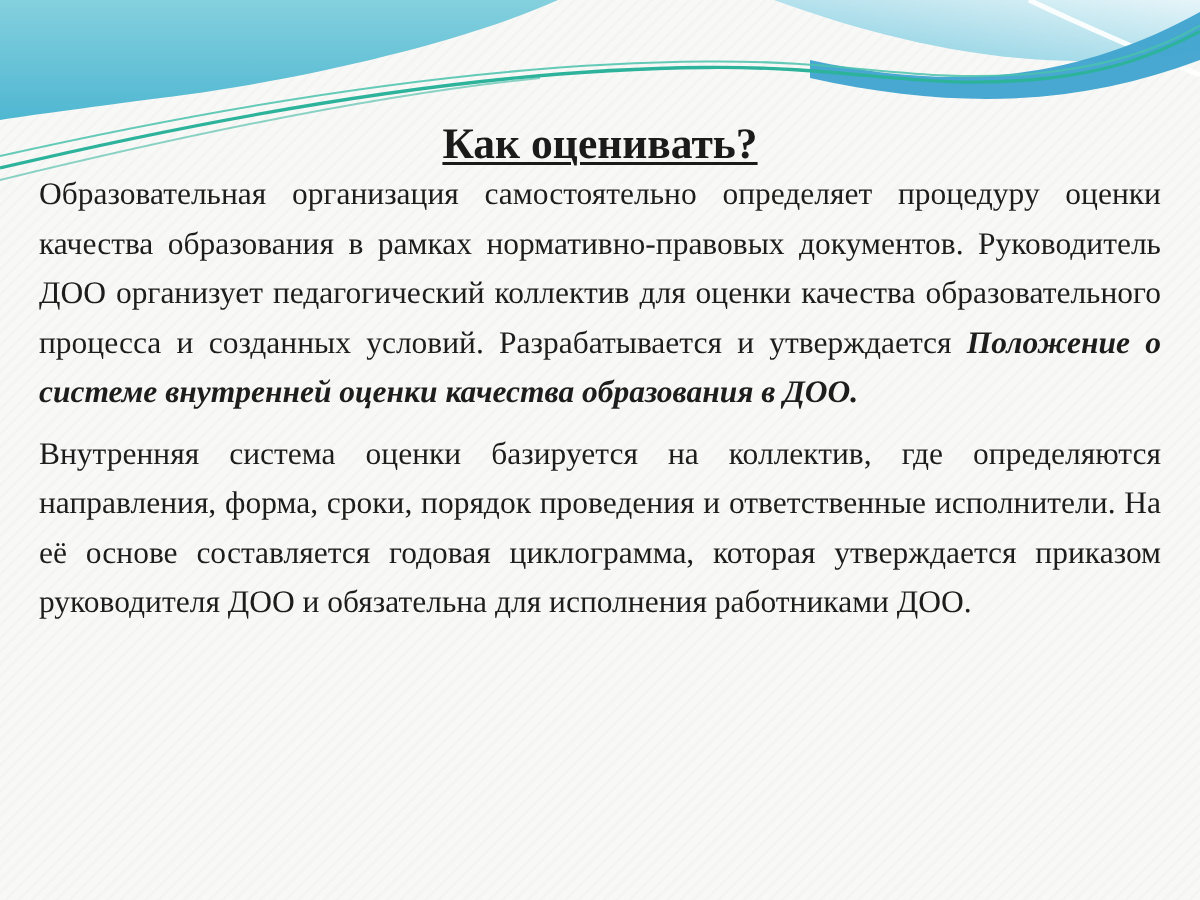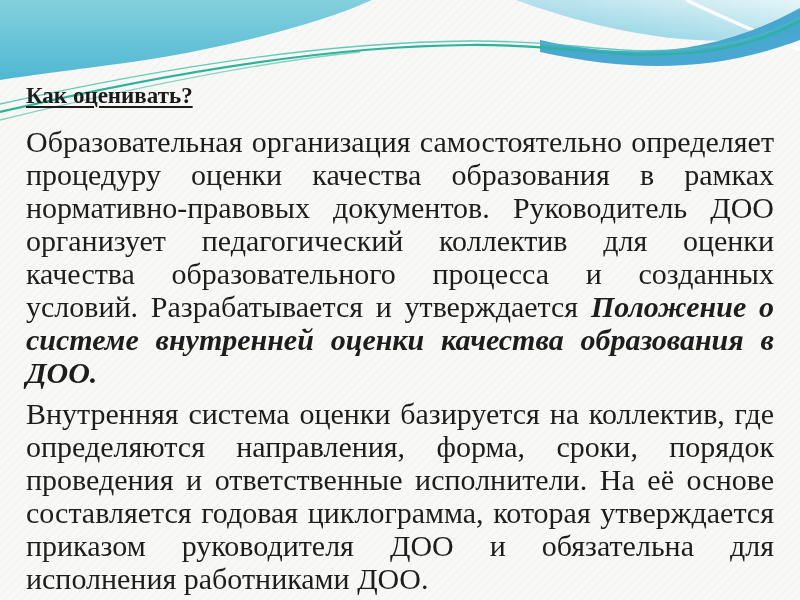--- a/index.html
+++ b/index.html
@@ -42,32 +42,33 @@
 
   .content {
     position: relative;
     width: 748px;
     margin: 0 auto;
     padding-top: 80px;
     color: #1d1d1d;
   }
 
   .slide-title {
-    font-size: 23px;
+    text-align: center;
+    font-size: 29px;
     font-weight: bold;
     line-height: 32px;
     color: #1b1b1b;
     text-decoration: underline;
     text-decoration-thickness: 2px;
     text-underline-offset: 3px;
-    margin-bottom: 13px;
+    margin-bottom: 1px;
   }
 
   .body-paragraph {
-    font-size: 30px;
+    font-size: 21px;
     line-height: 33px;
     text-align: justify;
     color: #1d1d1d;
   }
 
   .body-paragraph + .body-paragraph {
     margin-top: 8px;
   }
 
   .emphasis {

